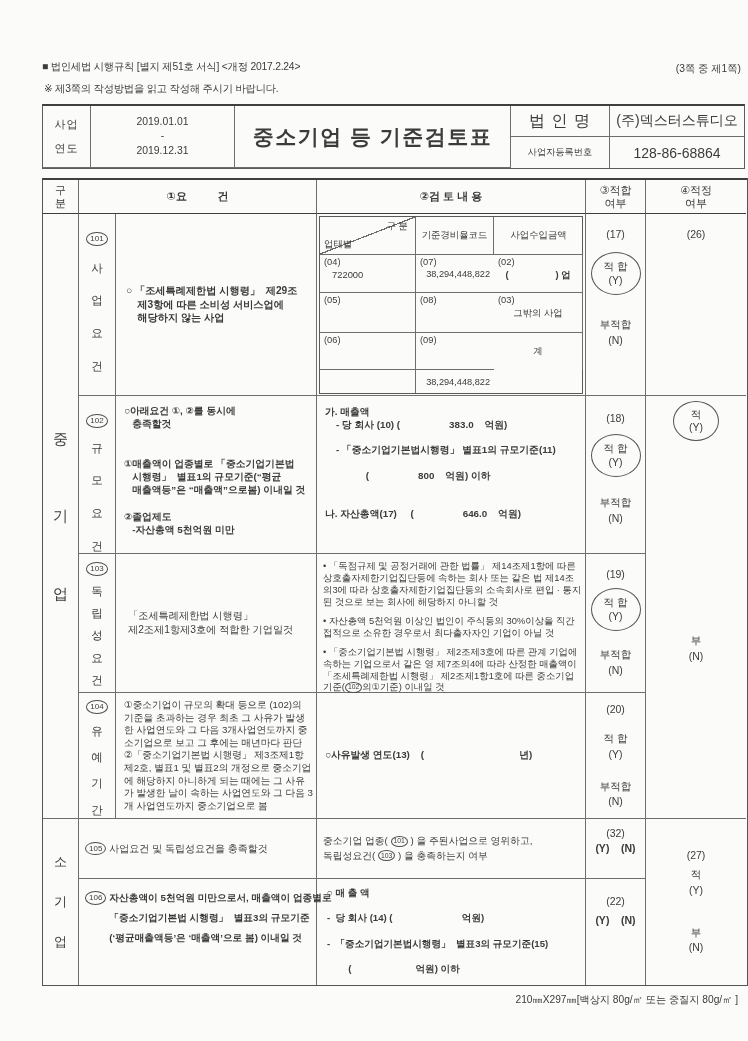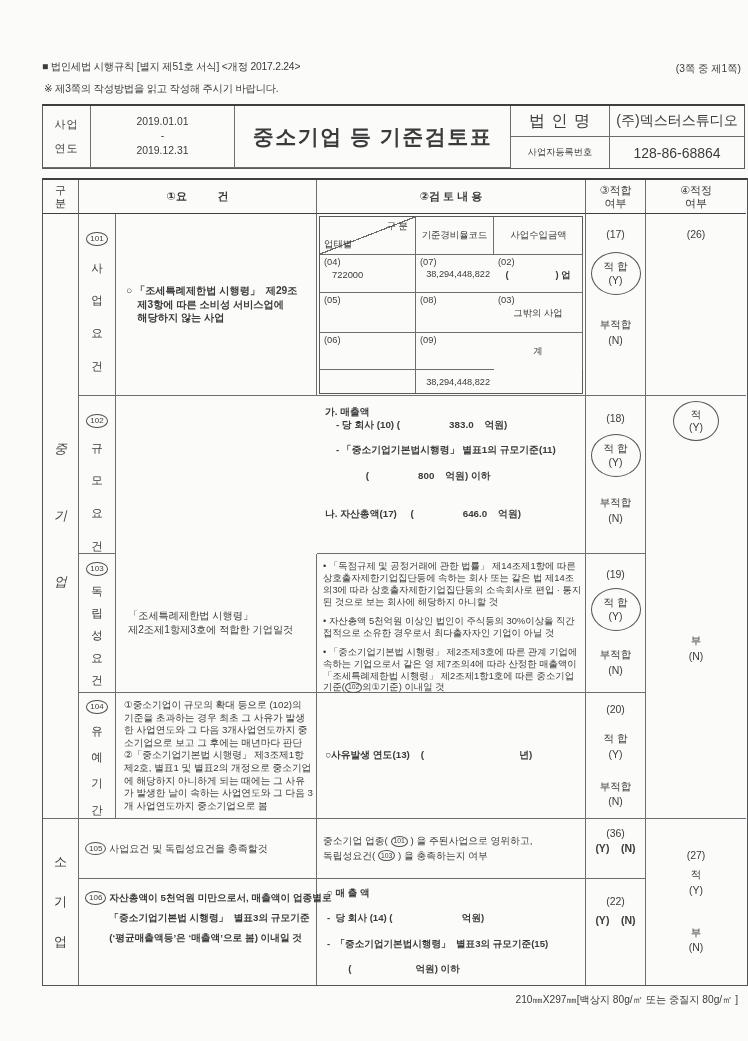--- a/index.html
+++ b/index.html
@@ -44,21 +44,21 @@
   }
   .c{border-right:1px solid #6e6e6e;border-bottom:1px solid #6e6e6e;position:relative;box-sizing:border-box;}
   .c.norb{border-right:none;}
   .c.nobb{border-bottom:none;}
   .hc{display:flex;align-items:center;justify-content:center;text-align:center;font-size:11px;line-height:1.15;border-bottom:1.6px solid #3f3f3f;}
   .center-col{display:flex;flex-direction:column;align-items:center;}
   .vlabel{width:15px;word-break:break-all;text-align:center;font-size:11.5px;}
   .vl-28{line-height:2.85;}
   .vl-20{line-height:1.95;}
   .vl-23{line-height:2.3;}
-  .vl-52{line-height:5.15;font-size:13px;font-style:italic;}
+  .vl-52{line-height:5.15;font-size:15px;}
   .vl-31{line-height:3.1;font-size:13px;}
   .cn{display:inline-block;border:1px solid #4f4f4f;border-radius:50%;font-size:8px;line-height:1;padding:2px 3px 1.5px;color:#3b3b3b;flex:none;}
   .cn-s{display:inline-block;border:1px solid #4f4f4f;border-radius:50%;font-size:6.8px;line-height:1;padding:1.5px 2px 1px;vertical-align:1px;}
   .stamp{border:1.3px solid #555;border-radius:50%;width:48px;height:41px;display:flex;align-items:center;justify-content:center;text-align:center;font-size:10.5px;line-height:1.25;}
   .stamp.sm{width:44px;height:38px;}
   .numtag{font-size:10.5px;}
   .yn-plain{font-size:10.5px;text-align:center;line-height:1.5;}
   .req-text{font-size:10.2px;line-height:1.35;}
   .rev-text{font-size:9.8px;line-height:1.3;}
 
@@ -196,20 +196,32 @@
 (N)</div>
     </div>
     <div class="c norb" style="grid-area:2/6/3/7;text-align:center;padding-top:14px;">
       <span class="numtag">(26)</span>
     </div>
 
     <div class="c center-col" style="grid-area:3/2/4/3;padding-top:18px;">
       <span class="cn">102</span>
       <div class="vlabel vl-28" style="margin-top:4px;">규모요건</div>
     </div>
+    <div class="c" style="grid-area:3/3/4/4;">
+      <div class="req-text pre" style="padding:8px 0 0 8px;font-size:9.8px;">○아래요건 ①, ②를 동시에
+   충족할것
+
+
+①매출액이 업종별로 「중소기업기본법
+   시행령」  별표1의 규모기준(“평균
+   매출액등”은 “매출액”으로봄) 이내일 것
+
+②졸업제도
+   -자산총액 5천억원 미만</div>
+    </div>
     <div class="c" style="grid-area:3/4/4/5;">
       <div class="rev-text pre" style="padding:10px 0 0 8px;">가. 매출액
     - 당 회사 (10) (                  383.0    억원)
 
     - 「중소기업기본법시행령」 별표1의 규모기준(11)
 
                (                  800    억원) 이하
 
 
 나. 자산총액(17)     (                  646.0    억원)</div>
@@ -274,21 +286,21 @@
       <span class="cn">105</span>
       <span style="font-size:10px;margin-left:3px;">사업요건 및 독립성요건을 충족할것</span>
     </div>
     <div class="c" style="grid-area:6/4/7/5;display:flex;align-items:center;">
       <div style="font-size:9.8px;line-height:1.45;padding-left:6px;">
         <span>중소기업 업종( </span><span class="cn-s">101</span><span class="pl"> ) 을 주된사업으로 영위하고,
 독립성요건( </span><span class="cn-s">103</span><span> ) 을 충족하는지 여부</span>
       </div>
     </div>
     <div class="c center-col" style="grid-area:6/5/7/6;padding-top:8px;">
-      <span class="numtag">(36)</span>
+      <span class="numtag">(32)</span>
       <div class="yn-plain pre" style="margin-top:2px;">(Y)    (N)</div>
     </div>
     <div class="c norb nobb center-col" style="grid-area:6/6/8/7;padding-top:30px;">
       <span class="numtag">(27)</span>
       <div class="yn-plain pl" style="margin-top:6px;">적
 (Y)</div>
       <div class="yn-plain pl" style="margin-top:26px;">부
 (N)</div>
     </div>
 

